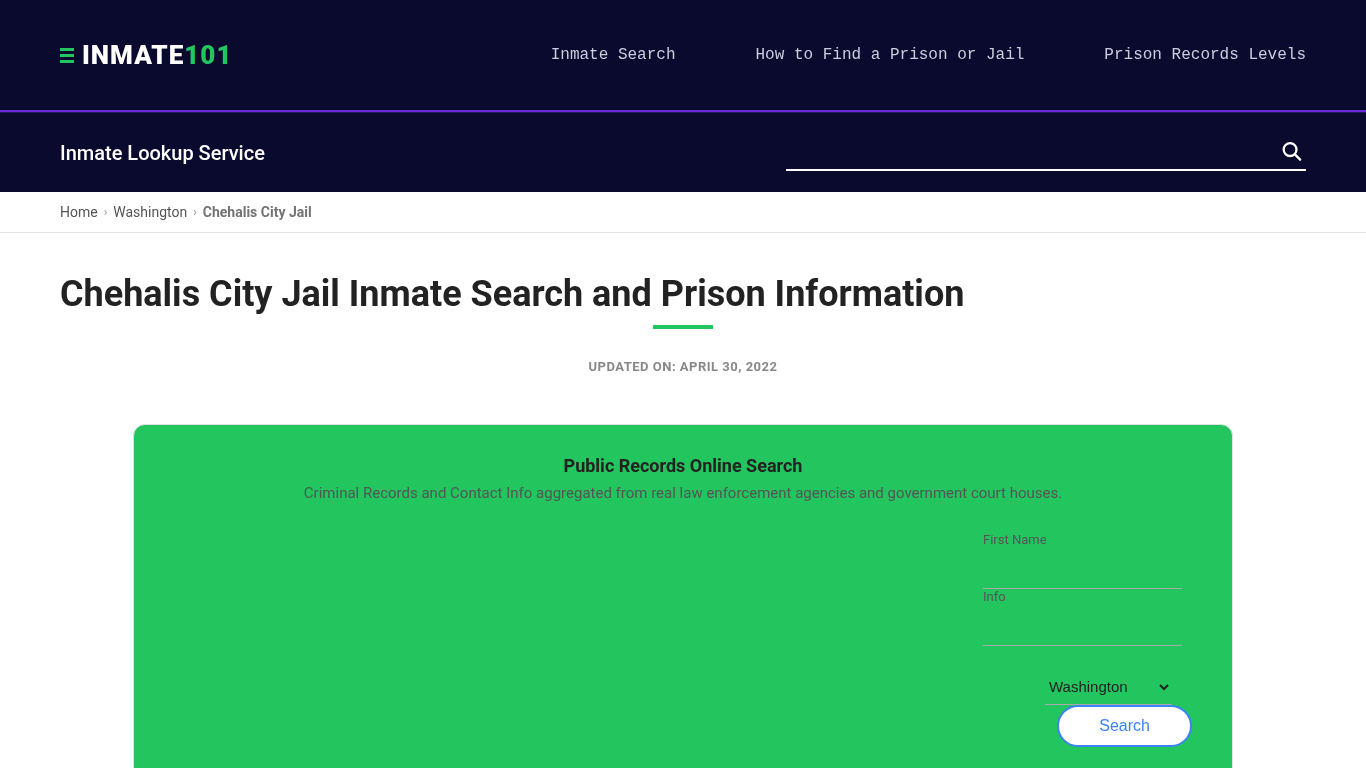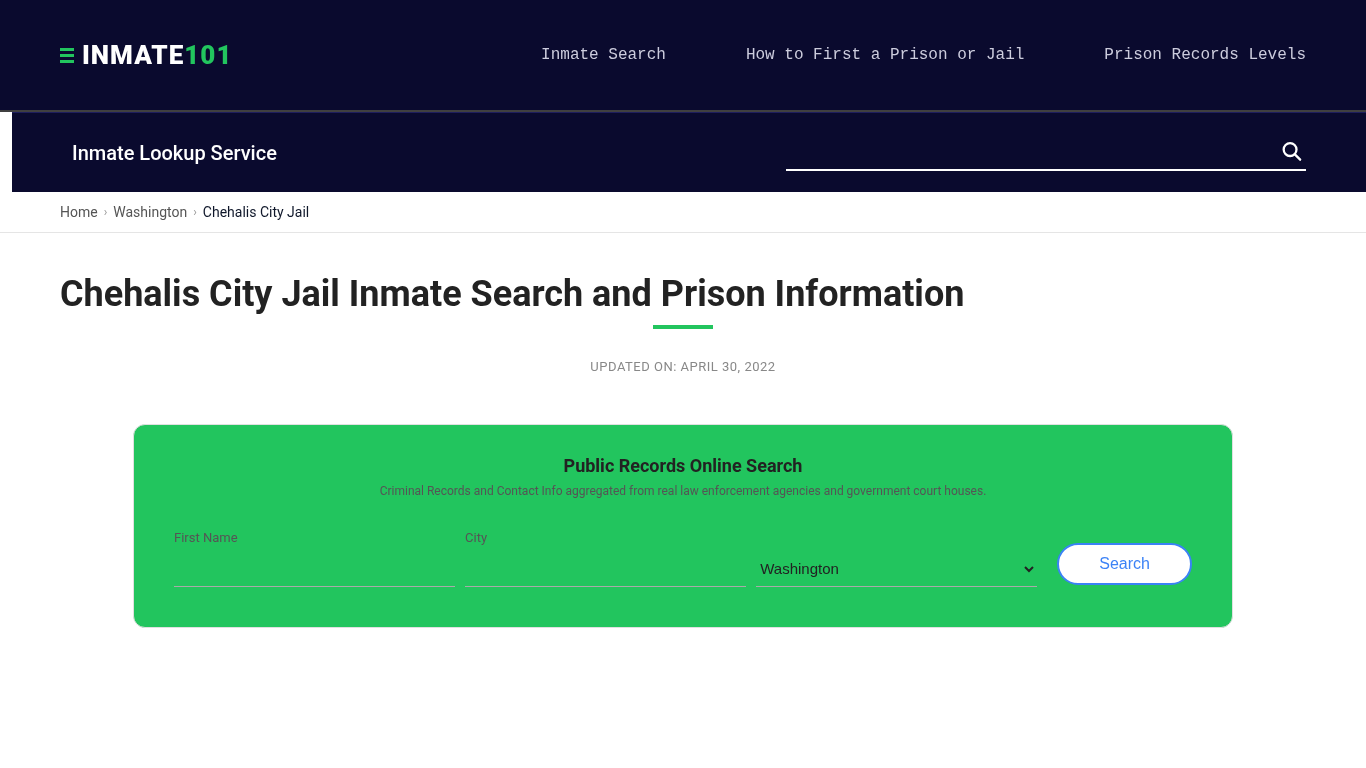--- a/index.html
+++ b/index.html
@@ -16,21 +16,21 @@
       min-height: 768px;
     }
 
     
     .top-nav {
       background: #0a0a2e;
       height: 112px;
       display: flex;
       align-items: center;
       padding: 0 60px;
-      border-bottom: 2px solid #404040;
+      border-bottom: 2px solid #6d28d9;
     }
 
     .logo {
       display: flex;
       align-items: center;
       gap: 8px;
       text-decoration: none;
       margin-right: auto;
     }
 
@@ -76,21 +76,20 @@
     }
 
     
     .search-bar-section {
       background: #0a0a2e;
       height: 80px;
       display: flex;
       align-items: center;
       padding: 16px 60px;
       border-top: 1px solid #1e1e5e;
-      margin-left: 12px;
     }
 
     .search-label {
       color: #ffffff;
       font-size: 20px;
       font-weight: 500;
       margin-right: 40px;
       white-space: nowrap;
     }
 
@@ -144,22 +143,22 @@
       color: #555;
       text-decoration: none;
     }
 
     .breadcrumb-chevron {
       color: #999;
       font-size: 12px;
     }
 
     .breadcrumb-current {
-      color: #0f172a;
-      font-weight: 400;
+      color: #737373;
+      font-weight: 700;
     }
 
     
     .main-content {
       padding: 40px 60px;
     }
 
     .page-title {
       font-size: 36px;
       font-weight: 700;
@@ -174,20 +173,21 @@
       margin: 0 auto 30px auto;
     }
 
     .updated-text {
       text-align: center;
       font-size: 13px;
       color: #888;
       letter-spacing: 0.5px;
       text-transform: uppercase;
       margin-bottom: 50px;
+      font-weight: bold;
     }
 
     
     .records-search-box {
       background: #22c55e;
       border: 1px solid #e0e0e0;
       border-radius: 12px;
       padding: 30px 40px 40px;
       max-width: 1100px;
       margin: 16px auto;
@@ -195,30 +195,31 @@
 
     .records-title {
       font-size: 18px;
       font-weight: 700;
       color: #222;
       text-align: center;
       margin-bottom: 8px;
     }
 
     .records-subtitle {
-      font-size: 12px;
+      font-size: 15px;
       color: #555;
       text-align: center;
       margin-bottom: 30px;
     }
 
     .records-form {
       display: flex;
       align-items: flex-end;
       gap: 0;
+      flex-direction: column;
     }
 
     .form-field {
       display: flex;
       flex-direction: column;
       flex: 1;
       margin-right: 10px;
     }
 
     .form-field label {
@@ -291,21 +292,21 @@
     <span class="logo-text">
       <span>INMATE</span><em>101</em>
     </span>
   </a>
 
   <ul class="nav-links">
     <li>
       <a href="#">Inmate Search</a>
     </li>
     <li>
-      <a href="#">How to First a Prison or Jail</a>
+      <a href="#">How to Find a Prison or Jail</a>
     </li>
     <li>
       <a href="#">Prison Records Levels</a>
     </li>
   </ul>
 </nav>
 
 <div class="search-bar-section">
   <span class="search-label">Inmate Lookup Service</span>
   <div class="search-input-wrap">
@@ -337,21 +338,21 @@
     <p class="records-subtitle">Criminal Records and Contact Info aggregated from real law enforcement agencies and government court houses.</p>
 
     <div class="records-form">
       <div class="form-field">
         <label>First Name</label>
         <input type="text" style="">
       </div>
 
 
       <div class="form-field">
-        <label>City</label>
+        <label>Info</label>
         <input type="text" style="">
       </div>
 
       <div class="form-select-wrap">
         <label>&nbsp;</label>
         <select id="state-select">
         <option value="Alabama">Alabama</option><option value="Alaska">Alaska</option><option value="Arizona">Arizona</option><option value="Arkansas">Arkansas</option><option value="California">California</option><option value="Colorado">Colorado</option><option value="Connecticut">Connecticut</option><option value="Delaware">Delaware</option><option value="Florida">Florida</option><option value="Georgia">Georgia</option><option value="Hawaii">Hawaii</option><option value="Idaho">Idaho</option><option value="Illinois">Illinois</option><option value="Indiana">Indiana</option><option value="Iowa">Iowa</option><option value="Kansas">Kansas</option><option value="Kentucky">Kentucky</option><option value="Louisiana">Louisiana</option><option value="Maine">Maine</option><option value="Maryland">Maryland</option><option value="Massachusetts">Massachusetts</option><option value="Michigan">Michigan</option><option value="Minnesota">Minnesota</option><option value="Mississippi">Mississippi</option><option value="Missouri">Missouri</option><option value="Montana">Montana</option><option value="Nebraska">Nebraska</option><option value="Nevada">Nevada</option><option value="New Hampshire">New Hampshire</option><option value="New Jersey">New Jersey</option><option value="New Mexico">New Mexico</option><option value="New York">New York</option><option value="North Carolina">North Carolina</option><option value="North Dakota">North Dakota</option><option value="Ohio">Ohio</option><option value="Oklahoma">Oklahoma</option><option value="Oregon">Oregon</option><option value="Pennsylvania">Pennsylvania</option><option value="Rhode Island">Rhode Island</option><option value="South Carolina">South Carolina</option><option value="South Dakota">South Dakota</option><option value="Tennessee">Tennessee</option><option value="Texas">Texas</option><option value="Utah">Utah</option><option value="Vermont">Vermont</option><option value="Virginia">Virginia</option><option value="Washington" selected="">Washington</option><option value="West Virginia">West Virginia</option><option value="Wisconsin">Wisconsin</option><option value="Wyoming">Wyoming</option></select>
       </div>
 
       <button class="search-btn">Search</button>

